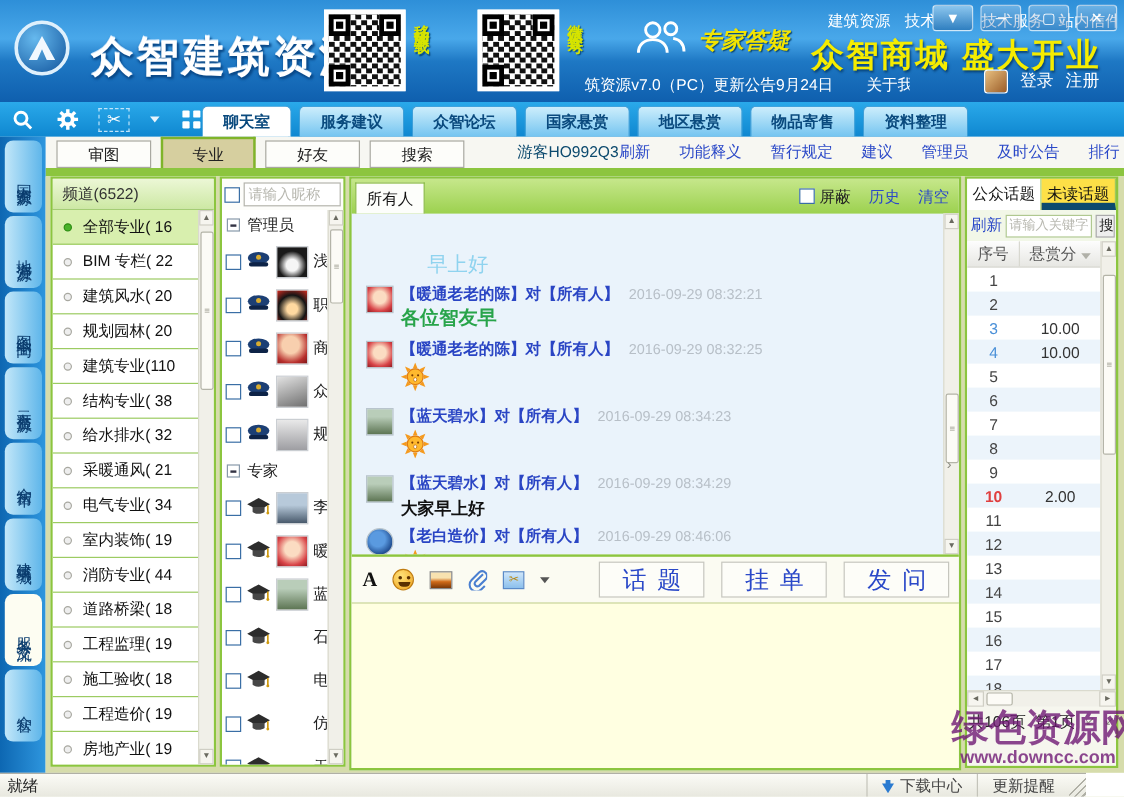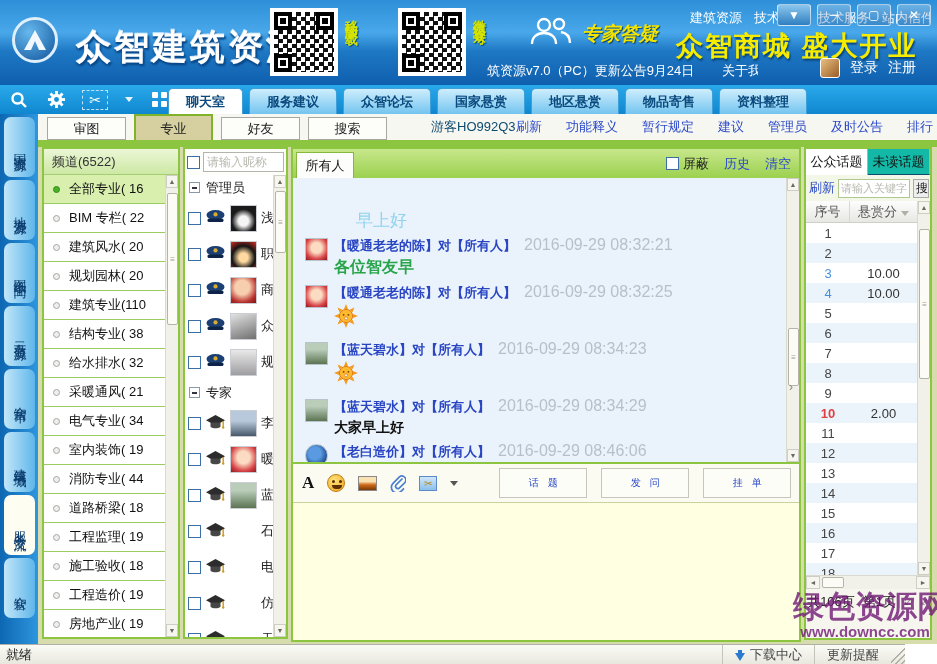--- a/index.html
+++ b/index.html
@@ -135,52 +135,52 @@
   border:1px solid #86b83e; border-bottom:none; text-align:center; line-height:25px; color:#111; }
 .chat-head-right { position:absolute; right:8px; top:0; height:29px; display:flex; align-items:center; gap:15px; }
 .chk-label { display:flex; align-items:center; gap:4px; color:#222; }
 .glink { color:#2b49c8; }
 .msgs { position:absolute; left:0; top:29px; width:497px; height:284px; overflow:hidden; padding:3px 4px 0 5px;margin-top:26px; }
 .msg-plain { color:#8fd3ef; font-size:17px; margin:2px 0 3px 58px; }
 .msg { display:flex; align-items:flex-start; }
 .msg .mav { width:23px; height:23px; margin:3px 6px 0 7px; flex:none; border:1px solid #b8c4cc; }
 .msg-content { flex:1; min-width:0; }
 .msg-head { color:#2a45c4; font-weight:bold; line-height:20px; white-space:nowrap; }
-.msg-time { color:#b7bfc7; font-weight:normal; font-size:16px; margin-left:8px; }
+.msg-time { color:#b7bfc7; font-weight:normal; font-size:12px; margin-left:8px; }
 .msg-body { color:#333; line-height:18px; margin:0 0 4px 0; }
 .msg-body.green-bold { color:#28a44a; font-weight:bold; font-size:16px; line-height:22px; }
 .msg-body.black-bold { color:#111; font-weight:bold; font-size:14px; line-height:20px; }
 .sun { display:inline-block; margin:1px 0 2px 0; }
 .chat-scroll { top:29px; right:0; height:284px; }
 .expander { position:absolute; left:789px; top:376px; width:10px; height:22px; color:#8a8a80; font-size:12px; line-height:22px; z-index:3; }
 
 
 .composer-bar { position:absolute; left:0; top:313px; right:0; height:40px; background:#fbfbf2;
   border-top:2px solid #8cc53f; display:flex; align-items:center; padding:0 9px; gap:13px; }
 .cicon { width:22px; height:22px; display:flex; align-items:center; justify-content:center; }
 .font-a { font-family:"Liberation Serif",serif; font-size:17px; color:#111; font-weight:bold; }
 .smiley { width:18px; height:18px; border-radius:50%; background:radial-gradient(circle at 38% 32%,#ffe27a,#f0a41e); border:1px solid #c07c10; position:relative; }
 .smiley::before { content:""; position:absolute; left:4px; top:5px; width:3px; height:3px; border-radius:50%; background:#5a3000; box-shadow:7px 0 0 #5a3000; }
 .smiley::after { content:""; position:absolute; left:4px; top:10px; width:10px; height:4px; border-radius:0 0 8px 8px; background:#5a3000; }
 .pic-icon { width:19px; height:15px; border:1px solid #888; background:linear-gradient(180deg,#f8e2b0 35%,#d06a18 60%,#7a3808); }
 .shot-icon { width:18px; height:15px; border:1px solid #5a8ac8; background:linear-gradient(180deg,#cfe6fa,#8cc0ec); display:flex; align-items:center; justify-content:center; font-size:10px; color:#b8860b; }
 .dn-caret { width:0; height:0; border-left:4px solid transparent; border-right:4px solid transparent; border-top:5px solid #555; }
 .cbtns { display:flex; gap:14px; margin-left:28px; }
 .cbtn { height:30px; min-width:88px; border:1px solid #c6c6be; background:#fdfdf8; color:#2b49c8;
-  font-size:10px; letter-spacing:9px; padding:0 6px 0 15px; display:flex; align-items:center; justify-content:center; }
+  font-size:20px; letter-spacing:9px; padding:0 6px 0 15px; display:flex; align-items:center; justify-content:center; }
 .cbtn.send { min-width:106px; letter-spacing:9px; }
 .send-caret { width:0; height:0; border-left:7px solid transparent; border-right:7px solid transparent;
   border-top:9px solid #6db41e; margin-right:10px; }
 .input-area { position:absolute; left:0; top:353px; right:0; bottom:0; background:#ffffe1;
   border:none; border-top:1px solid #c8d49a; resize:none; outline:none; font-family:inherit; font-size:13px; padding:4px; }
 
 
 .topics { position:absolute; left:804px; top:147px; width:128px; height:493px; background:#fbfbf4; border:2px solid #8cc53f; }
 .topic-tabs { height:26px; display:flex; }
-.topic-tab { flex:1; text-align:center; line-height:25px; background:#14b8a6; border-right:1px solid #9cc860; border-bottom:1px solid #0c4a6e; color:#111; white-space:nowrap; overflow:hidden; }
+.topic-tab { flex:1; text-align:center; line-height:25px; background:#fde047; border-right:1px solid #9cc860; border-bottom:6px solid #0c4a6e; color:#111; white-space:nowrap; overflow:hidden; }
 .topic-tab.active { background:#fff; border-bottom:none; }
 .topic-controls { height:26px; display:flex; align-items:center; gap:3px; padding:0 1px 0 3px; background:#f2f7e8; overflow:hidden; }
 .refresh-link { color:#2b49c8; flex:none; }
 .key-input { width:72px; height:19px; border:1px solid #b0c890; font-size:11px; padding:0 2px; background:#fff; flex:none; }
 .key-input::placeholder { color:#b8b8b0; }
 .mini-btn { height:19px; width:16px; border:1px solid #aaa; background:#eee; font-size:12px; overflow:hidden; flex:none; padding-left:2px; color:#222; }
 .ttable { position:absolute; left:0; top:52px; right:13px; bottom:63px; overflow:hidden; background:#fff; }
 .thead { height:22px; display:flex; background:linear-gradient(180deg,#fdfdfd,#e7e7e3); border-bottom:1px solid #cfcfc7; color:#555; }
 .th1 { width:44px; text-align:center; line-height:21px; border-right:1px solid #d8d8d0; }
 .th2 { flex:1; text-align:center; line-height:21px; position:relative; }
@@ -638,22 +638,22 @@
         <svg width="16" height="18" viewBox="0 0 16 18" fill="none" stroke="#4a7fd0" stroke-width="1.7">
           <path d="M12.5 4.5 6 11a2.3 2.3 0 0 0 3.2 3.2L15 8.5a4 4 0 0 0-5.6-5.6L3 9.3a5.6 5.6 0 0 0 8 8l3-3"></path>
         </svg>
       </span>
       <span class="cicon">
           <span class="shot-icon">✂</span>
         </span>
       <span class="dn-caret"></span>
       <div class="cbtns">
           <button class="cbtn">话题</button>
+          <button class="cbtn">挂单</button>
           <button class="cbtn">发问</button>
-          <button class="cbtn">挂单</button>
           <button class="cbtn send">
             <span class="send-caret"></span>
             <span>发送</span>
           </button>
         </div>
     </div>
     <textarea class="input-area" style=""></textarea>
   </div>
   <div class="expander">›</div>
 

